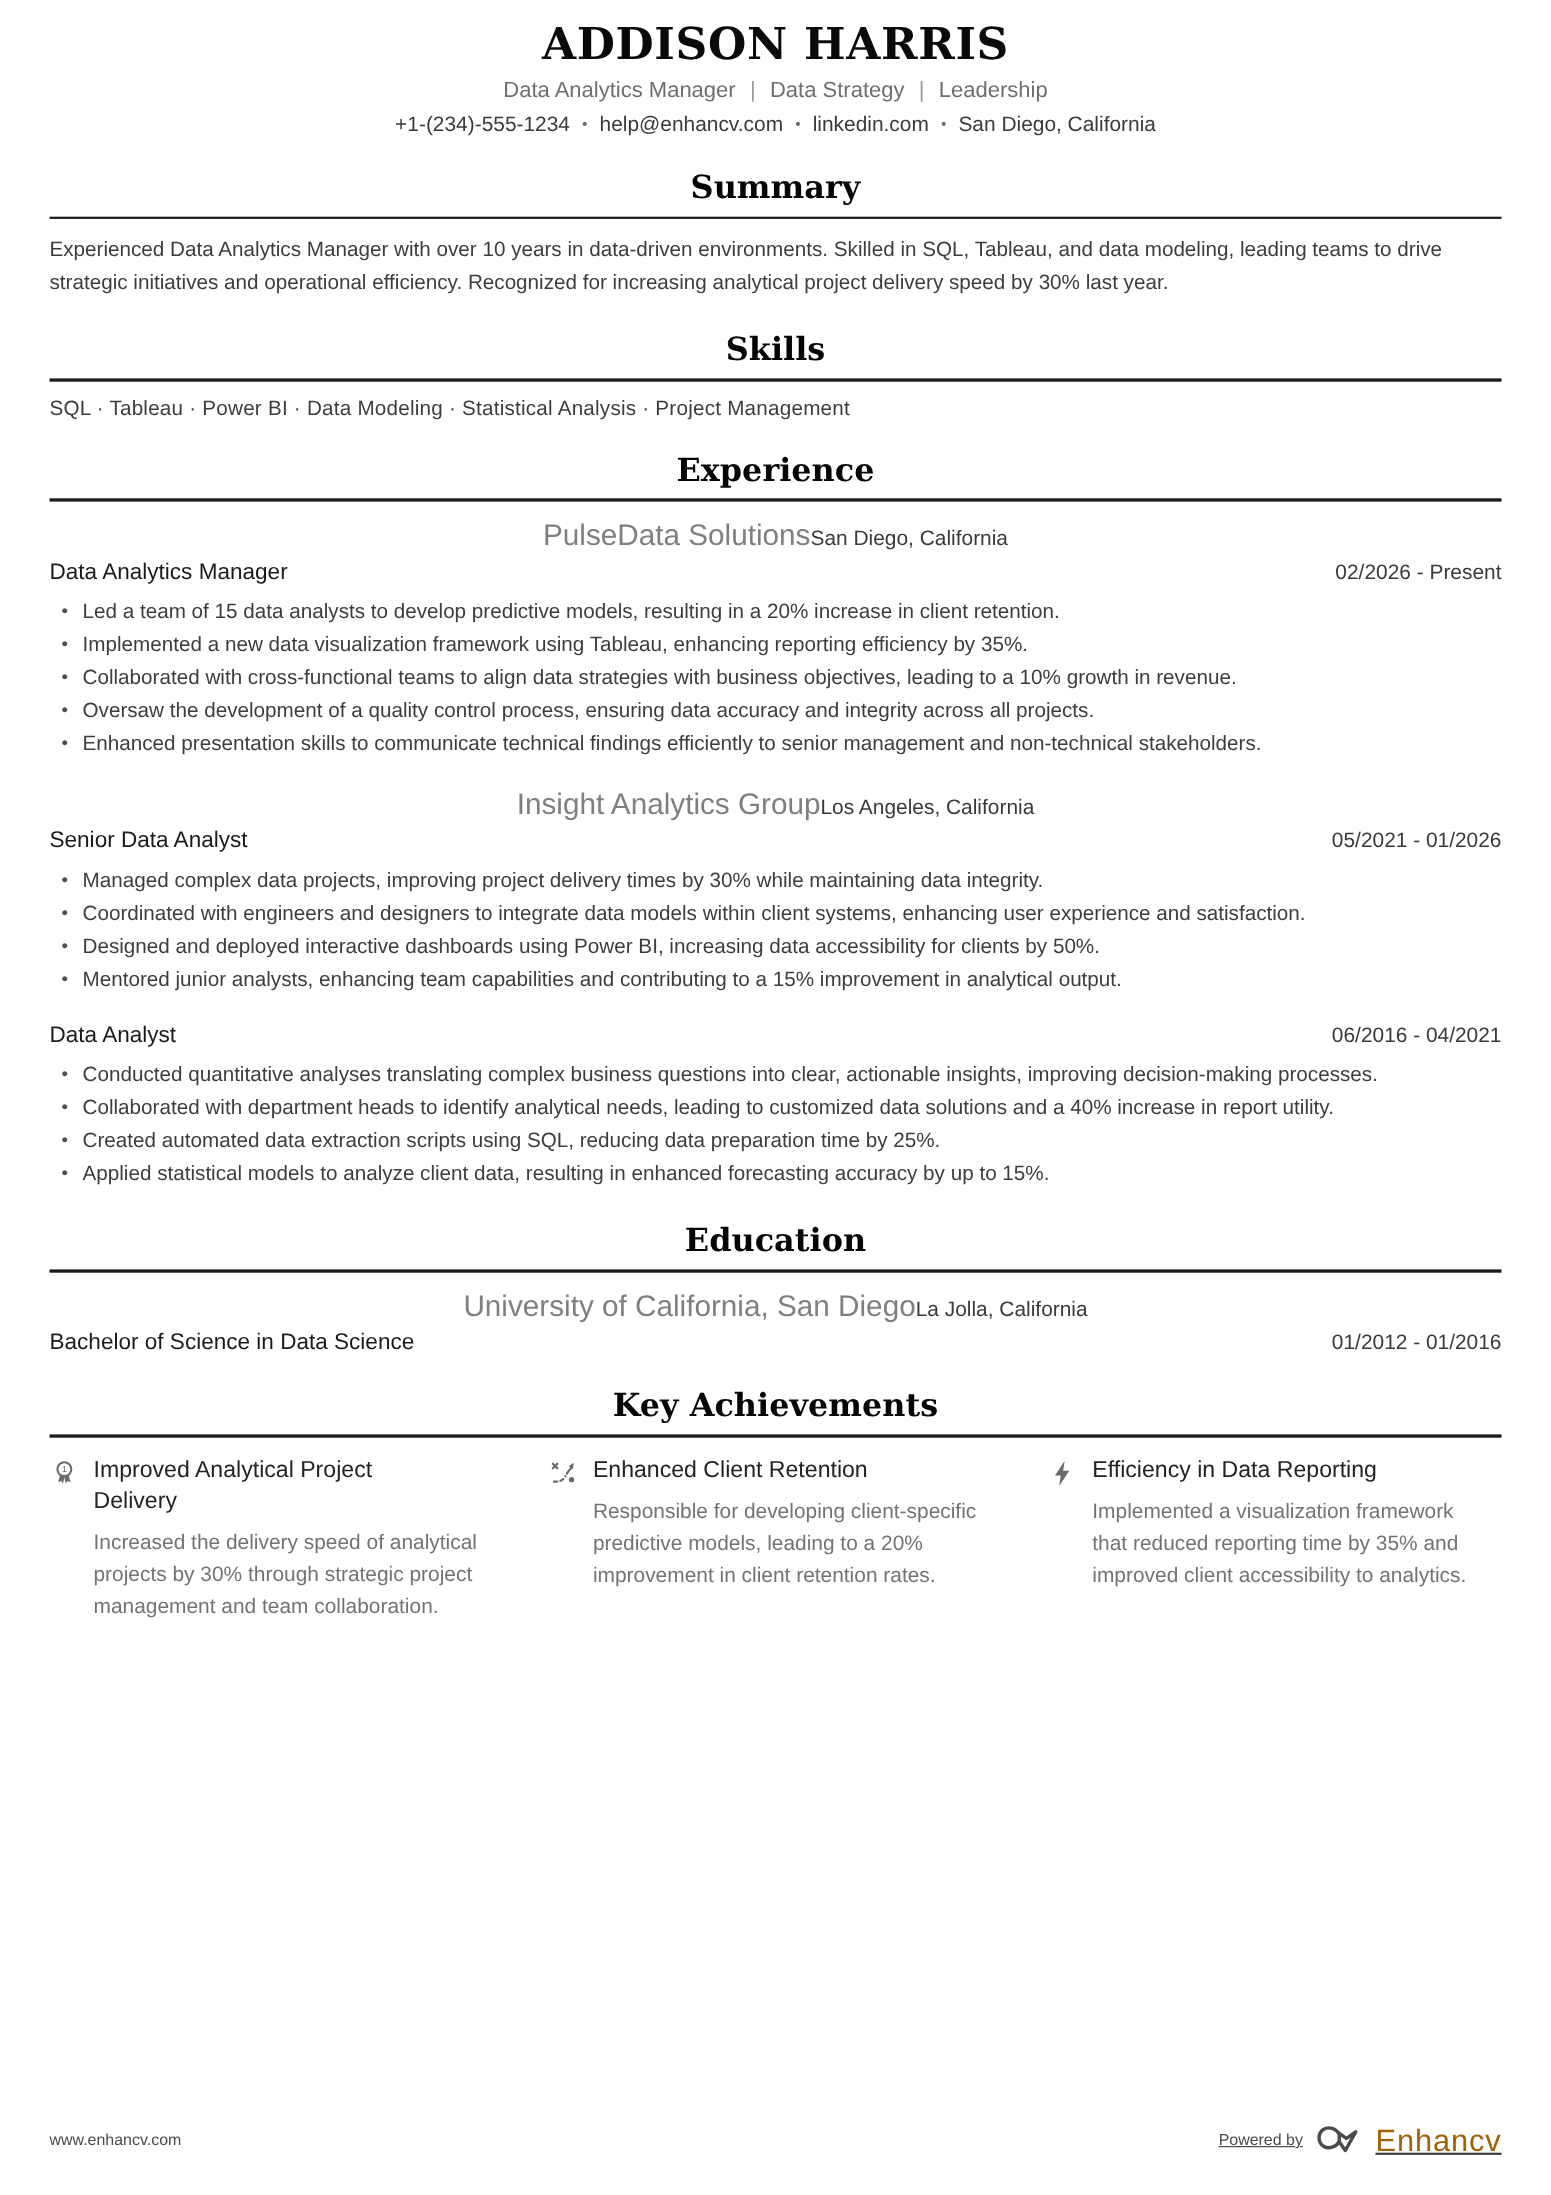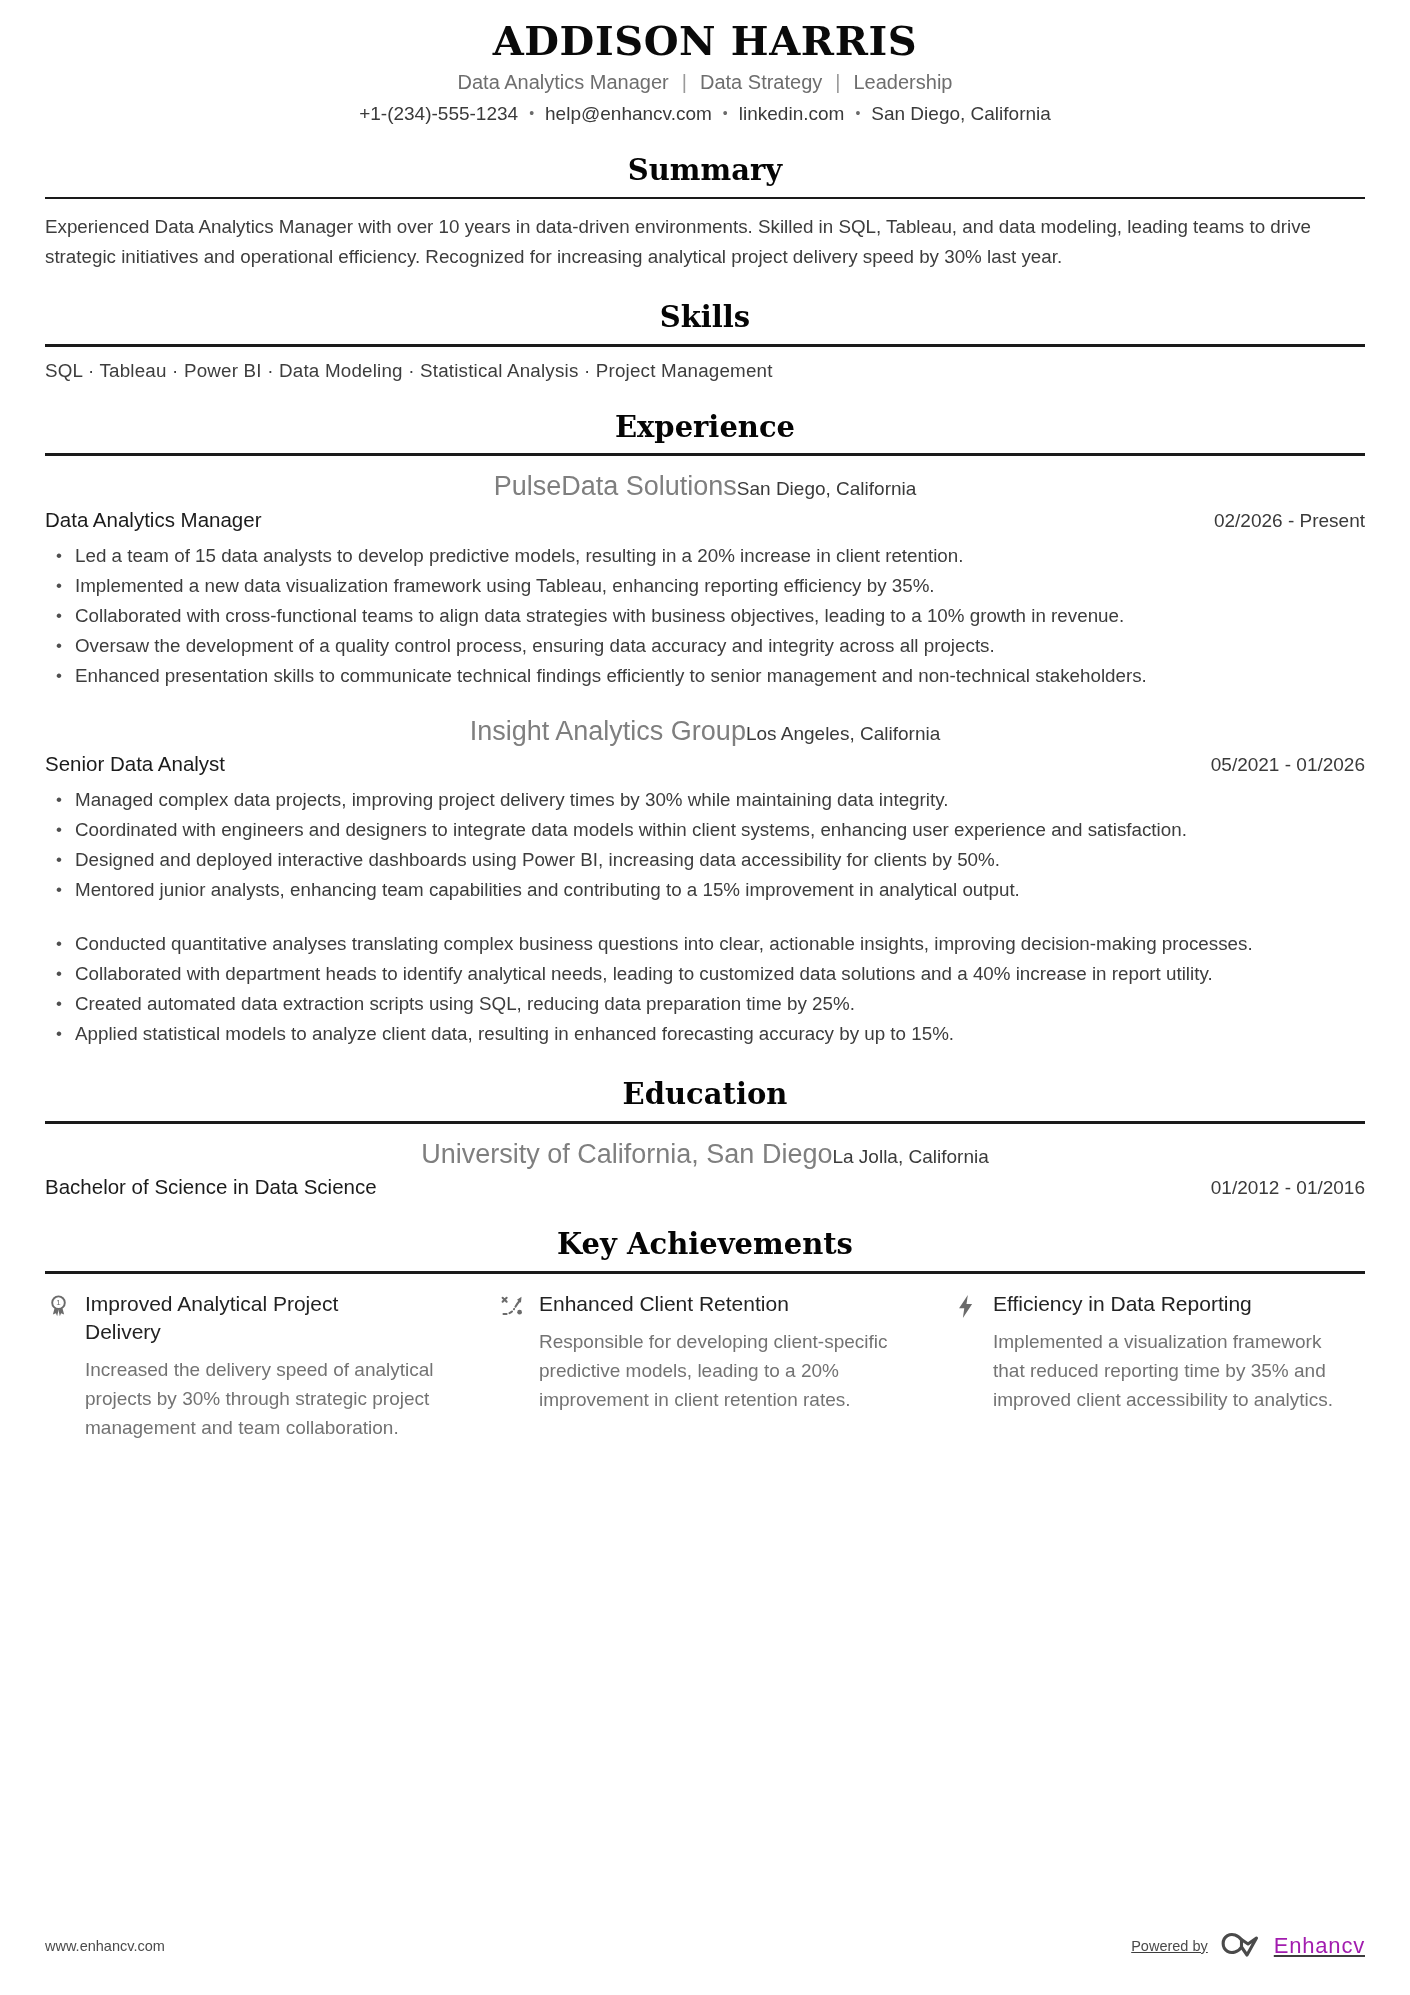--- a/index.html
+++ b/index.html
@@ -119,21 +119,21 @@
     position:absolute;
     left:45px; right:45px; bottom:30px;
     display:flex;
     justify-content:space-between;
     align-items:center;
   }
   .site { font-size:14.5px; color:#4a4a4a; }
   .powered { display:flex; align-items:center; gap:7px;text-decoration:underline; }
   .powered-label { font-size:14.5px; color:#4a4a4a; }
   .brand-logo svg { display:block; }
-  .brand-name { font-size:22px; color:#a21caf; letter-spacing:0.8px; }
+  .brand-name { font-size:28px; color:#a16207; letter-spacing:0.8px; }
 </style>
 </head>
 <body>
 
 <div class="page">
 
   <div class="hdr">
     <div class="name">ADDISON HARRIS</div>
     <div class="subtitle">
       <span>Data Analytics Manager</span><span class="divider">|</span><span>Data Strategy</span><span class="divider">|</span><span>Leadership</span>
@@ -188,20 +188,24 @@
       </div>
       <ul class="bullets">
         <li>Managed complex data projects, improving project delivery times by 30% while maintaining data integrity.</li>
         <li>Coordinated with engineers and designers to integrate data models within client systems, enhancing user experience and satisfaction.</li>
         <li>Designed and deployed interactive dashboards using Power BI, increasing data accessibility for clients by 50%.</li>
         <li>Mentored junior analysts, enhancing team capabilities and contributing to a 15% improvement in analytical output.</li>
       </ul>
     </div>
 
     <div class="entry">
+      <div class="entry-sub">
+        <div class="role">Data Analyst</div>
+        <div class="dates">06/2016 - 04/2021</div>
+      </div>
       <ul class="bullets">
         <li>Conducted quantitative analyses translating complex business questions into clear, actionable insights, improving decision-making processes.</li>
         <li>Collaborated with department heads to identify analytical needs, leading to customized data solutions and a 40% increase in report utility.</li>
         <li>Created automated data extraction scripts using SQL, reducing data preparation time by 25%.</li>
         <li>Applied statistical models to analyze client data, resulting in enhanced forecasting accuracy by up to 15%.</li>
       </ul>
     </div>
   </div>
 
   <div class="sec">

